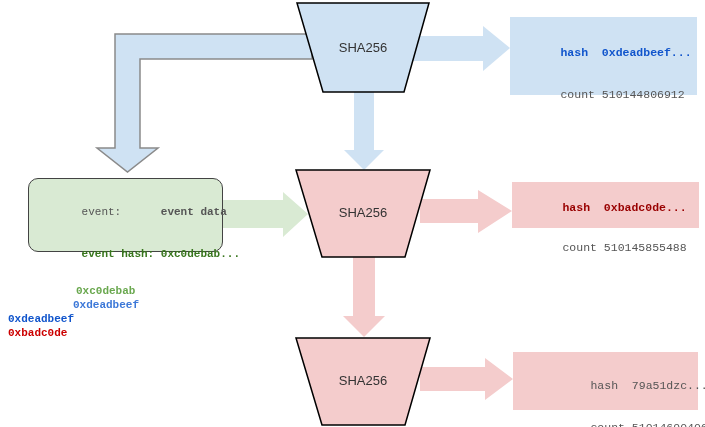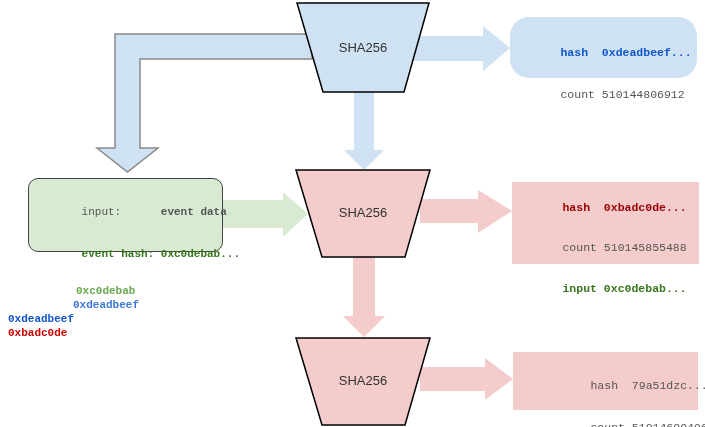--- a/index.html
+++ b/index.html
@@ -12,23 +12,23 @@
   .funnel-label{
     font-family:"Liberation Sans","DejaVu Sans",sans-serif;
     font-size:13px;fill:#333333;
   }
   .box{position:absolute;box-sizing:border-box;}
   .line{white-space:pre;}
   .lbl{display:inline-block;}
   .lbl6{width:6ch;}
   .lbl12{width:12ch;}
   .b{font-weight:bold;}
-  .box-top{left:510px;top:17px;width:187px;height:61px;padding:15px 0 0 9px;font-size:11.5px;line-height:14px;border-radius:19px;}
+  .box-top{left:510px;top:17px;width:187px;height:78px;padding:15px 0 0 9px;font-size:11.5px;line-height:14px;}
   .box-green{left:28px;top:178px;width:195px;height:74px;border:1.5px solid #434343;border-radius:10px;padding:12px 0 0 13px;font-size:11px;line-height:14px;}
-  .box-mid{left:512px;top:182px;width:187px;height:82px;padding:5px 0 0 9px;font-size:11.5px;line-height:13.5px;}
+  .box-mid{left:512px;top:182px;width:187px;height:46px;padding:5px 0 0 9px;font-size:11.5px;line-height:13.5px;}
   .box-bot{left:513px;top:352px;width:185px;height:58px;padding:13px 0 0 8px;font-size:11.5px;line-height:14px;}
   .legend-item{position:absolute;font-size:11px;font-weight:bold;line-height:13px;white-space:pre;}
   .li-1{left:76px;top:285px;}
   .li-2{left:73px;top:299px;}
   .li-3{left:8px;top:313px;}
   .li-4{left:8px;top:327px;}
 </style>
 </head>
 <body>
 
@@ -57,36 +57,33 @@
     <div class="line">
       <span class="lbl lbl6 b" style="color: rgb(17, 85, 204);">hash</span><span class="b" style="color: rgb(17, 85, 204);">0xdeadbeef...</span>
     </div>
     <div class="line">
       <span class="lbl lbl6" style="color: rgb(85, 85, 85);">count</span><span style="color: rgb(85, 85, 85);">510144806912</span>
     </div>
   </div>
 
   <div class="box box-green" style="background: rgb(217, 234, 211);">
     <div class="line">
-      <span class="lbl lbl12" style="color: rgb(85, 85, 85);">input:</span><span style="color: rgb(85, 85, 85); font-weight: bold;">event data</span>
+      <span class="lbl lbl12" style="color: rgb(85, 85, 85);">event:</span><span style="color: rgb(85, 85, 85); font-weight: bold;">event data</span>
     </div>
     <div class="line">
       <span class="lbl lbl12 b" style="color: rgb(56, 118, 29);">event hash:</span><span class="b" style="color: rgb(56, 118, 29);">0xc0debab...</span>
     </div>
   </div>
 
   <div class="box box-mid" style="background: rgb(244, 204, 204);">
     <div class="line">
       <span class="lbl lbl6 b" style="color: rgb(153, 0, 0);">hash</span><span class="b" style="color: rgb(153, 0, 0);">0xbadc0de...</span>
     </div>
     <div class="line">
       <span class="lbl lbl6" style="color: rgb(85, 85, 85);">count</span><span style="color: rgb(85, 85, 85);">510145855488</span>
-    </div>
-    <div class="line">
-      <span class="lbl lbl6 b" style="color: rgb(56, 118, 29);">input</span><span class="b" style="color: rgb(56, 118, 29);">0xc0debab...</span>
     </div>
   </div>
 
   <div class="box box-bot" style="background: rgb(244, 204, 204); padding-left: 36px;">
     <div class="line">
       <span class="lbl lbl6" style="color: rgb(85, 85, 85);">hash</span><span style="color: rgb(85, 85, 85);">79a51dzc...</span>
     </div>
     <div class="line">
       <span class="lbl lbl6" style="color: rgb(85, 85, 85);">count</span><span style="color: rgb(85, 85, 85);">510146904064</span>
     </div>

